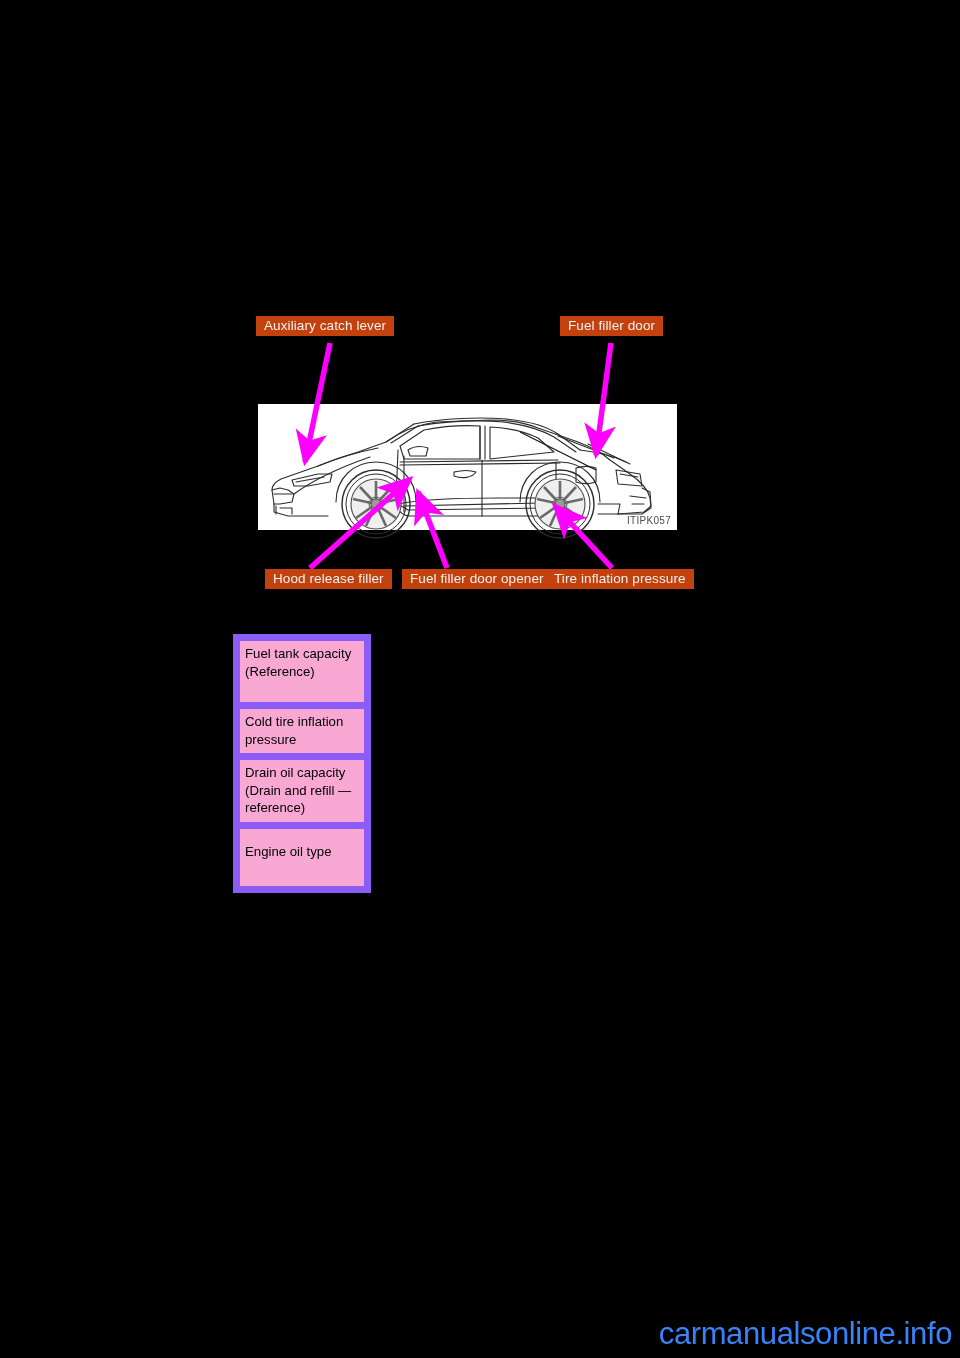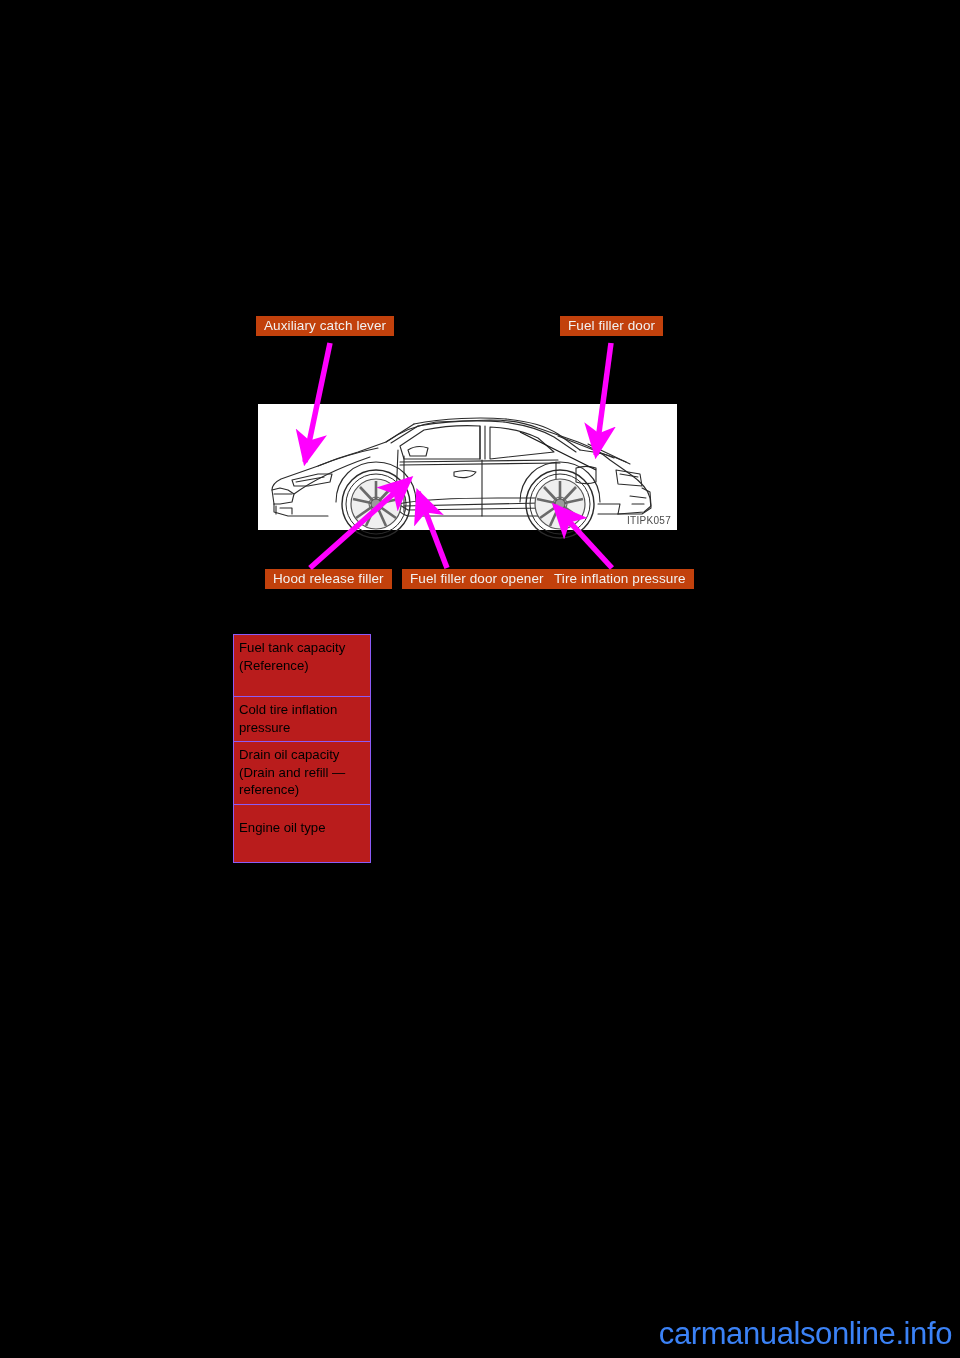--- a/index.html
+++ b/index.html
@@ -76,22 +76,22 @@
   #spec-table {
     position: absolute;
     left: 233px;
     top: 634px;
     width: 138px;
     border-collapse: collapse;
     background: #d6d6d6;
     table-layout: fixed;
   }
   #spec-table td {
-    border: 1px solid #8b5cf6;
-    background: #b91c1c;
+    border: 7px solid #8b5cf6;
+    background: #f9a8d4;
     color: #000000;
     font-size: 13.2px;
     line-height: 17.5px;
     padding: 4px 5px 5px 5px;
     vertical-align: top;
     font-family: "Liberation Sans", sans-serif;
   }
   #spec-table tr.tall td { padding-bottom: 22px; }
   #spec-table tr.extra-tall td { padding-top: 14px; padding-bottom: 26px; }
 

